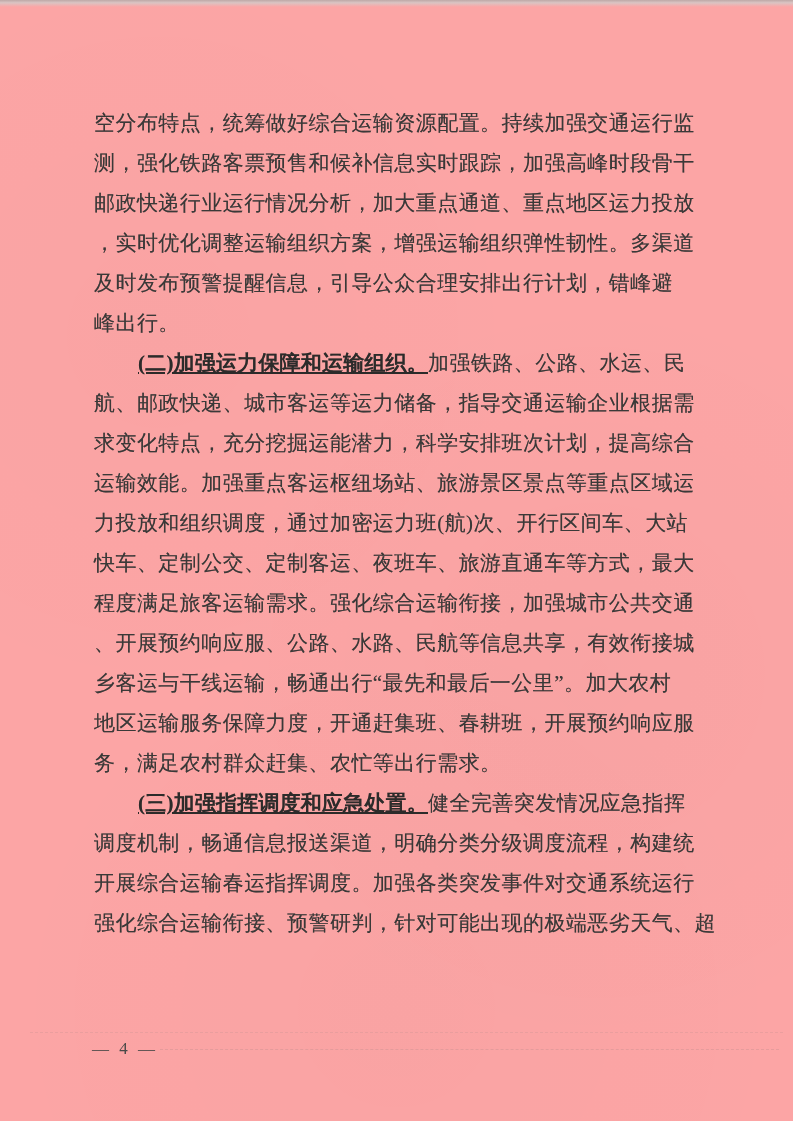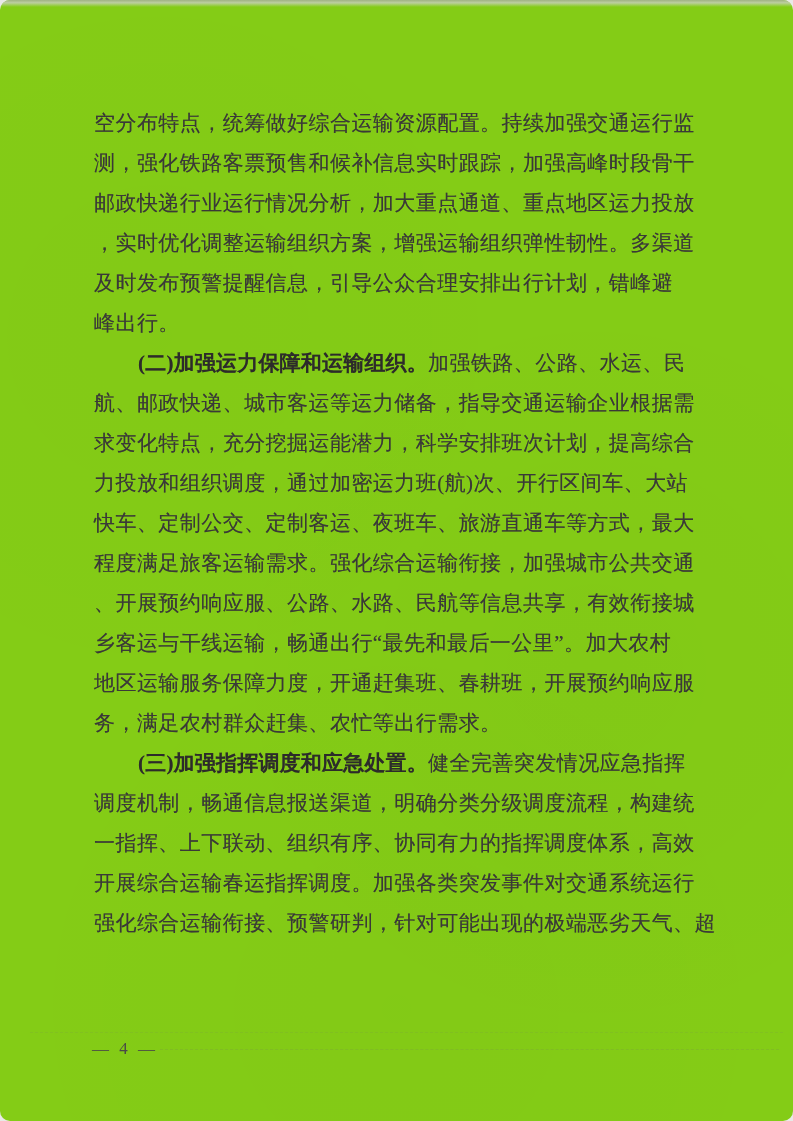--- a/index.html
+++ b/index.html
@@ -6,24 +6,23 @@
     margin: 0;
     padding: 0;
     background: #e9e9e7;
     font-family: "Liberation Serif", "DejaVu Serif", serif;
   }
   .page {
     position: relative;
     width: 793px;
     height: 1121px;
     margin: 0 auto;
-    background: #84cc16;
+    background: #fca5a5;
     overflow: hidden;
     color: #363534;
-    border-radius: 10px;
   }
   
   .scan-edge-top {
     position: absolute;
     top: 0; left: 0; right: 0;
     height: 7px;
     background: linear-gradient(to bottom, #a9a9a7 0%, #cfcfcd 40%, rgba(252,251,249,0) 100%);
     opacity: 0.75;
   }
   
@@ -50,20 +49,21 @@
     white-space: nowrap;
     color: #3a3938;
     
     text-shadow: 0 0 0.4px rgba(58,57,56,0.55);
   }
   .line.indent { text-indent: 44px; }
   .line .bold-head {
     font-weight: 700;
     color: #2c2b2a;
     letter-spacing: 0.2px;
+    text-decoration: underline;
   }
   
   .artifact {
     position: absolute;
     border-top: 1px dashed rgba(110,110,108,0.22);
     pointer-events: none;
   }
   .artifact.a1 { left: 30px; right: 10px; top: 1032px; opacity: 0.55; }
   .artifact.a2 { left: 160px; right: 14px; top: 1049px; opacity: 0.7; }
   .footer {
@@ -87,30 +87,30 @@
   <div class="text-block">
       <div class="line"><span>空分布特点，统筹做好综合运输资源配置。持续加强交通运行监</span></div>
       <div class="line"><span>测，强化铁路客票预售和候补信息实时跟踪，加强高峰时段骨干</span></div>
       <div class="line"><span>邮政快递行业运行情况分析，加大重点通道、重点地区运力投放</span></div>
       <div class="line"><span>，实时优化调整运输组织方案，增强运输组织弹性韧性。多渠道</span></div>
       <div class="line"><span>及时发布预警提醒信息，引导公众合理安排出行计划，错峰避</span></div>
       <div class="line end"><span>峰出行。</span></div>
       <div class="line indent"><span class="bold-head">(二)加强运力保障和运输组织。</span><span>加强铁路、公路、水运、民</span></div>
       <div class="line"><span>航、邮政快递、城市客运等运力储备，指导交通运输企业根据需</span></div>
       <div class="line"><span>求变化特点，充分挖掘运能潜力，科学安排班次计划，提高综合</span></div>
+      <div class="line"><span>运输效能。加强重点客运枢纽场站、旅游景区景点等重点区域运</span></div>
       <div class="line"><span>力投放和组织调度，通过加密运力班(航)次、开行区间车、大站</span></div>
       <div class="line"><span>快车、定制公交、定制客运、夜班车、旅游直通车等方式，最大</span></div>
       <div class="line"><span>程度满足旅客运输需求。强化综合运输衔接，加强城市公共交通</span></div>
       <div class="line"><span>、开展预约响应服、公路、水路、民航等信息共享，有效衔接城</span></div>
       <div class="line"><span>乡客运与干线运输，畅通出行“最先和最后一公里”。加大农村</span></div>
       <div class="line"><span>地区运输服务保障力度，开通赶集班、春耕班，开展预约响应服</span></div>
       <div class="line end"><span>务，满足农村群众赶集、农忙等出行需求。</span></div>
       <div class="line indent"><span class="bold-head">(三)加强指挥调度和应急处置。</span><span>健全完善突发情况应急指挥</span></div>
       <div class="line"><span>调度机制，畅通信息报送渠道，明确分类分级调度流程，构建统</span></div>
-      <div class="line"><span>一指挥、上下联动、组织有序、协同有力的指挥调度体系，高效</span></div>
       <div class="line"><span>开展综合运输春运指挥调度。加强各类突发事件对交通系统运行</span></div>
       <div class="line"><span>强化综合运输衔接、预警研判，针对可能出现的极端恶劣天气、超</span></div>
     </div>
 
   <div class="artifact a1"></div>
   <div class="artifact a2"></div>
 
   <div class="footer">— 4 —</div>
 </div>
 

